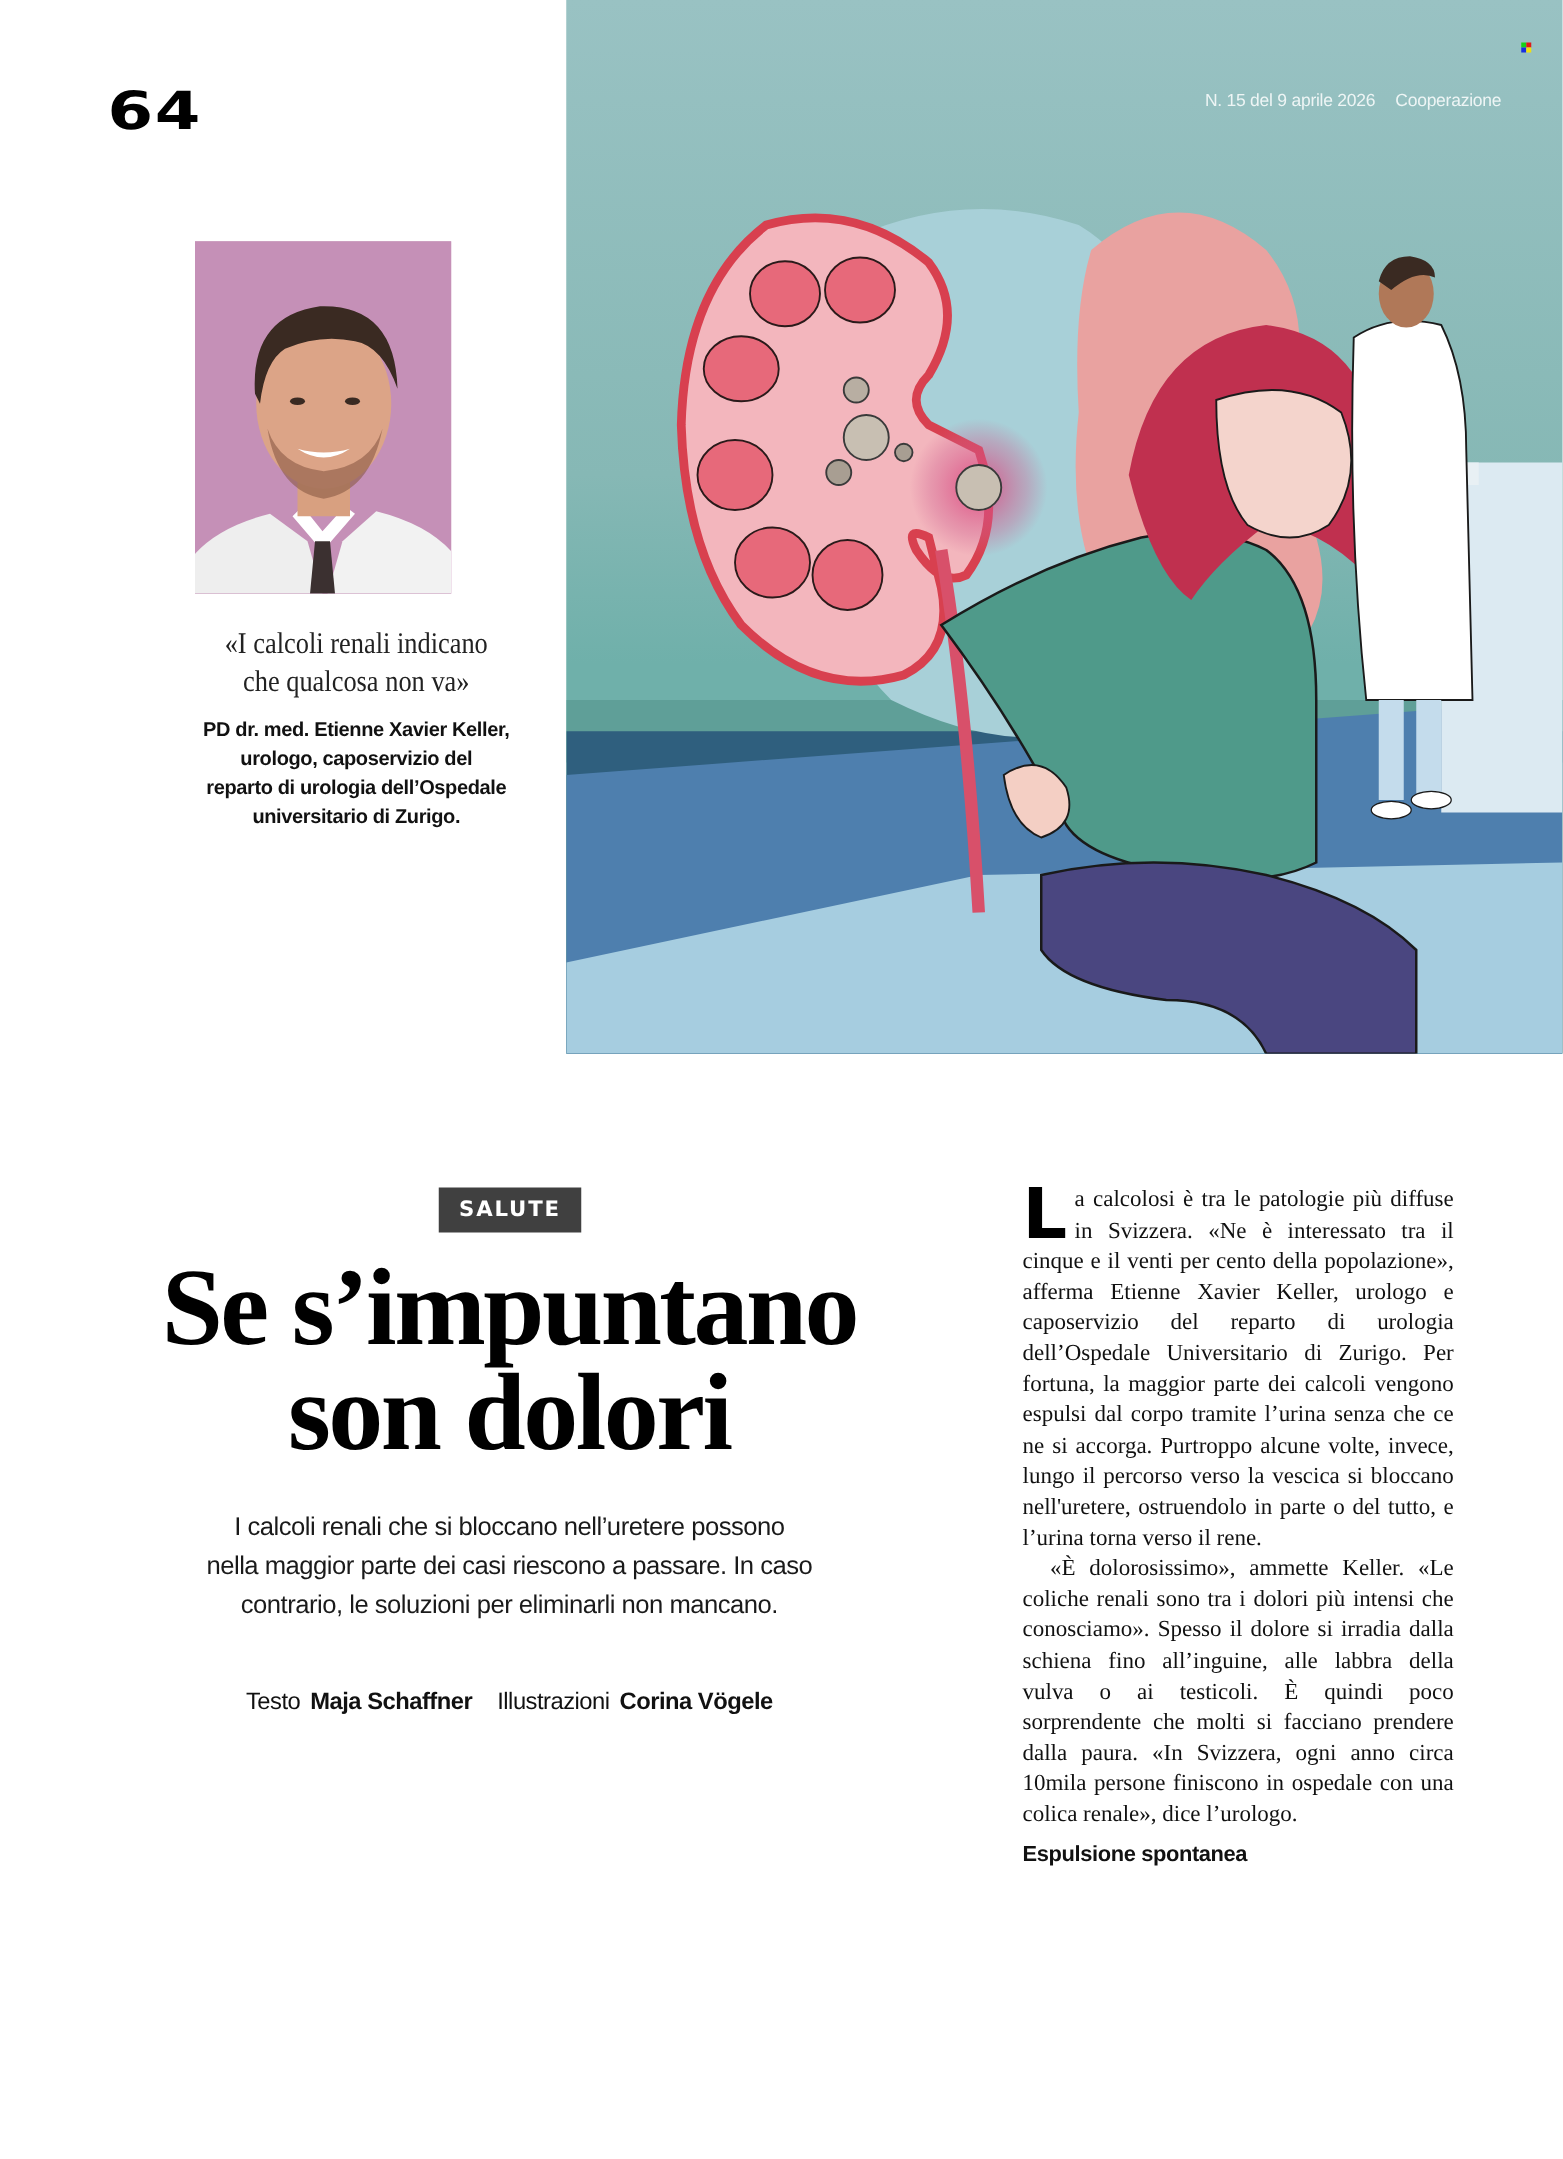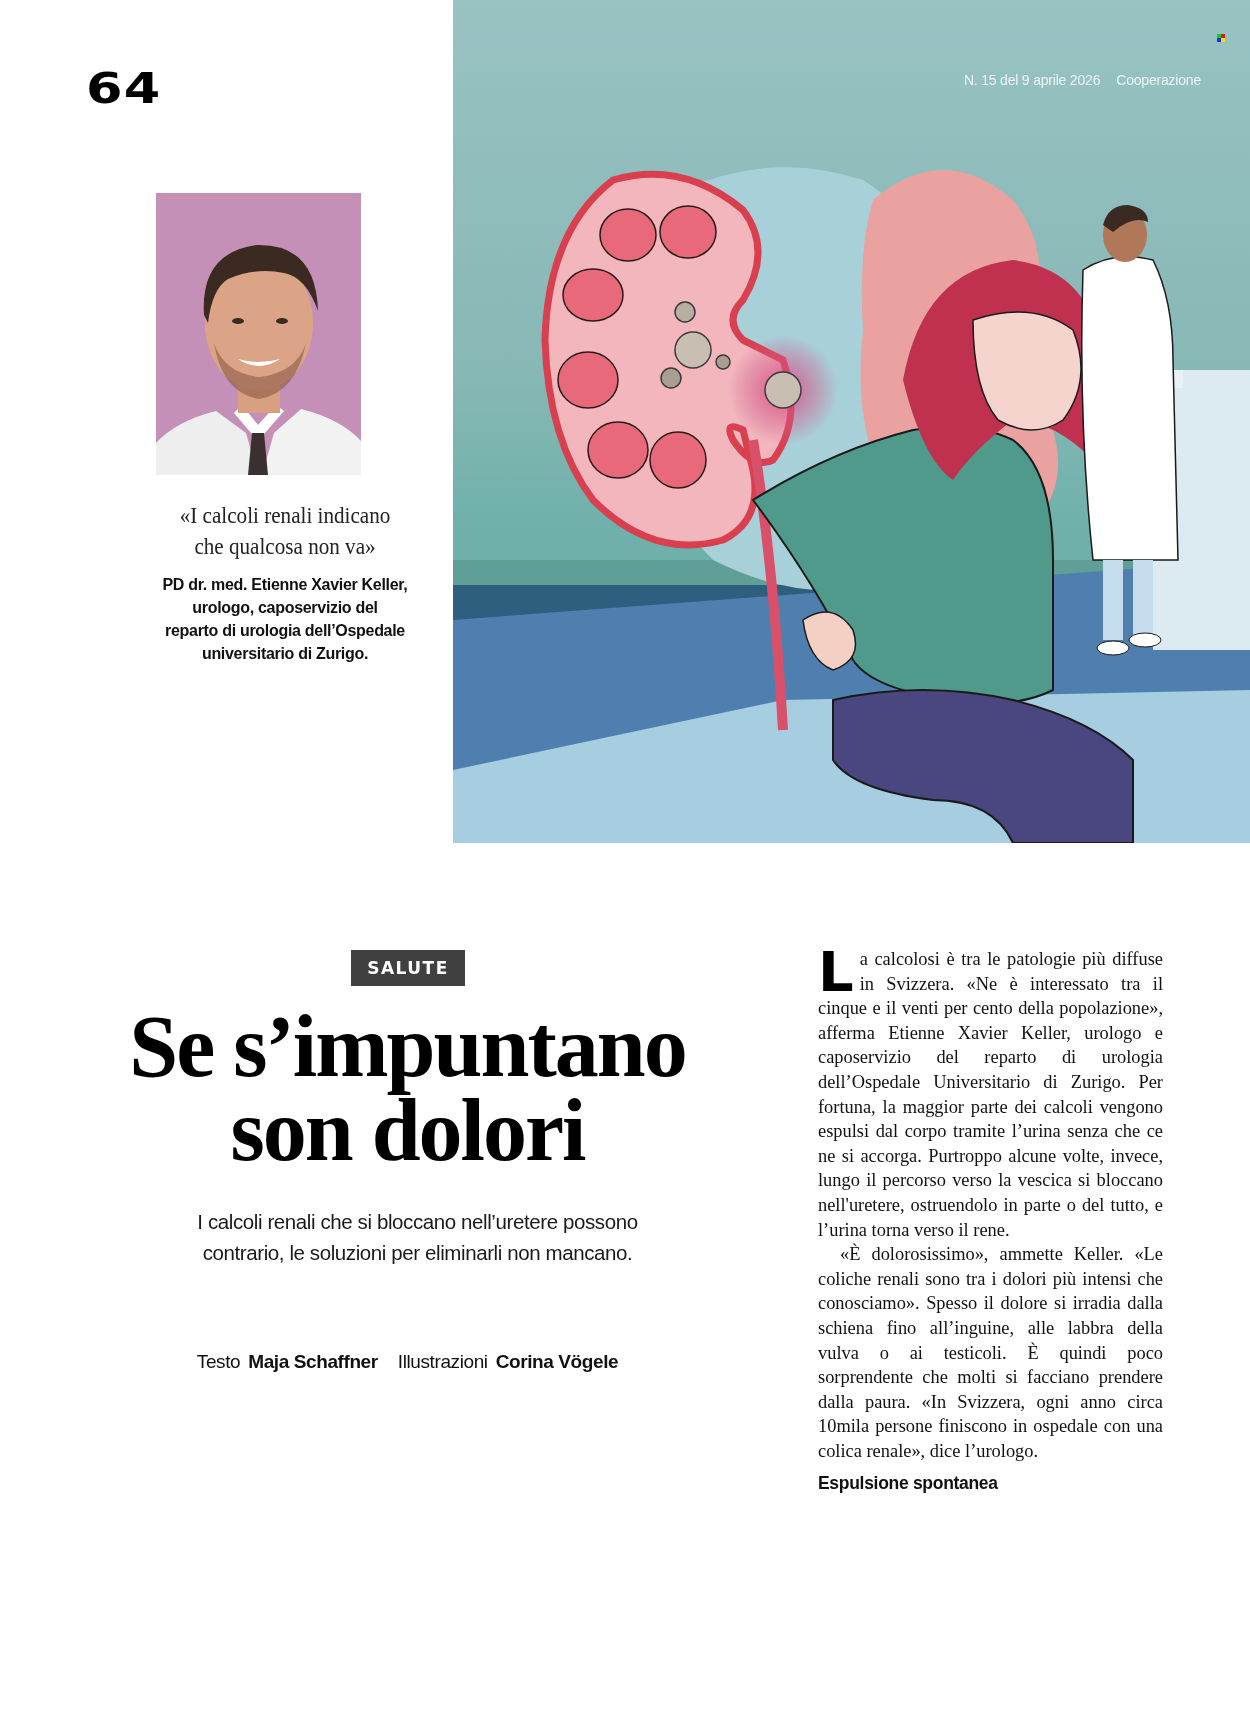--- a/index.html
+++ b/index.html
@@ -58,21 +58,21 @@
     background: #404040; color: #fff; display: flex; align-items: center; justify-content: center;
     font-family: "DejaVu Sans", sans-serif; font-weight: bold; font-size: 17px; letter-spacing: 1.5px;
   }
   .headline {
     position: absolute; left: 80px; top: 1005px; width: 655px; text-align: center;
     font-family: "Liberation Serif", serif; font-size: 88px; line-height: 84px;
     color: #000; letter-spacing: -2px;
   }
   .headline span { display: block; }
   .deck {
-    position: absolute; left: 120px; top: 1206px; width: 595px; text-align: center;
+    position: absolute; left: 110px; top: 1206px; width: 595px; text-align: center;
     font-family: "Liberation Sans", sans-serif; font-size: 20.5px; line-height: 31px;
     color: #1a1a1a; letter-spacing: -0.4px;
   }
   .credits {
     position: absolute; left: 110px; top: 1351px; width: 595px; text-align: center;
     font-size: 19px; color: #111; letter-spacing: -0.4px;
   }
   .credits .lbl { font-weight: normal; margin-right: 8px; }
   .credits .name { font-weight: bold; margin-right: 20px; }
   .credits .name:last-child { margin-right: 0; }
@@ -214,20 +214,21 @@
     <span></span>
 </div>
 
 <div class="section-badge">SALUTE</div>
 <h1 class="headline">
   <span>Se s’impuntano</span>
   <span>son dolori</span>
 </h1>
 <div class="deck">
   <div>I calcoli renali che si bloccano nell’uretere possono</div>
+  <div>nella maggior parte dei casi riescono a passare. In caso</div>
   <div>contrario, le soluzioni per eliminarli non mancano.</div>
 </div>
 <div class="credits">
   <span class="lbl">Testo</span><span class="name">Maja Schaffner</span><span class="lbl">Illustrazioni</span><span class="name">Corina Vögele</span>
 </div>
 
 <div class="body-col">
   <p><span class="drop-cap">L</span><span>a calcolosi è tra le patologie più diffuse in Svizzera. «Ne è interessato tra il cinque e il venti per cento della popola­zione», afferma Etienne Xavier Keller, urologo e caposervizio del reparto di uro­logia dell’Ospedale Universitario di Zurigo. Per fortuna, la maggior parte dei calcoli vengono espulsi dal corpo tramite l’urina senza che ce ne si accorga. Purtroppo al­cune volte, invece, lungo il percorso verso la vescica si bloccano nell'uretere, ostruen­dolo in parte o del tutto, e l’urina torna verso il rene.</span></p>
   <p class="indent">«È dolorosissimo», ammette Keller. «Le coliche renali sono tra i dolori più intensi che conosciamo». Spesso il dolore si irradia dalla schiena fino all’inguine, alle labbra della vulva o ai testicoli. È quindi poco sorprendente che molti si facciano pren­dere dalla paura. «In Svizzera, ogni anno circa 10mila persone finiscono in ospedale con una colica renale», dice l’urologo.</p>
   <div class="subhead">Espulsione spontanea</div>

